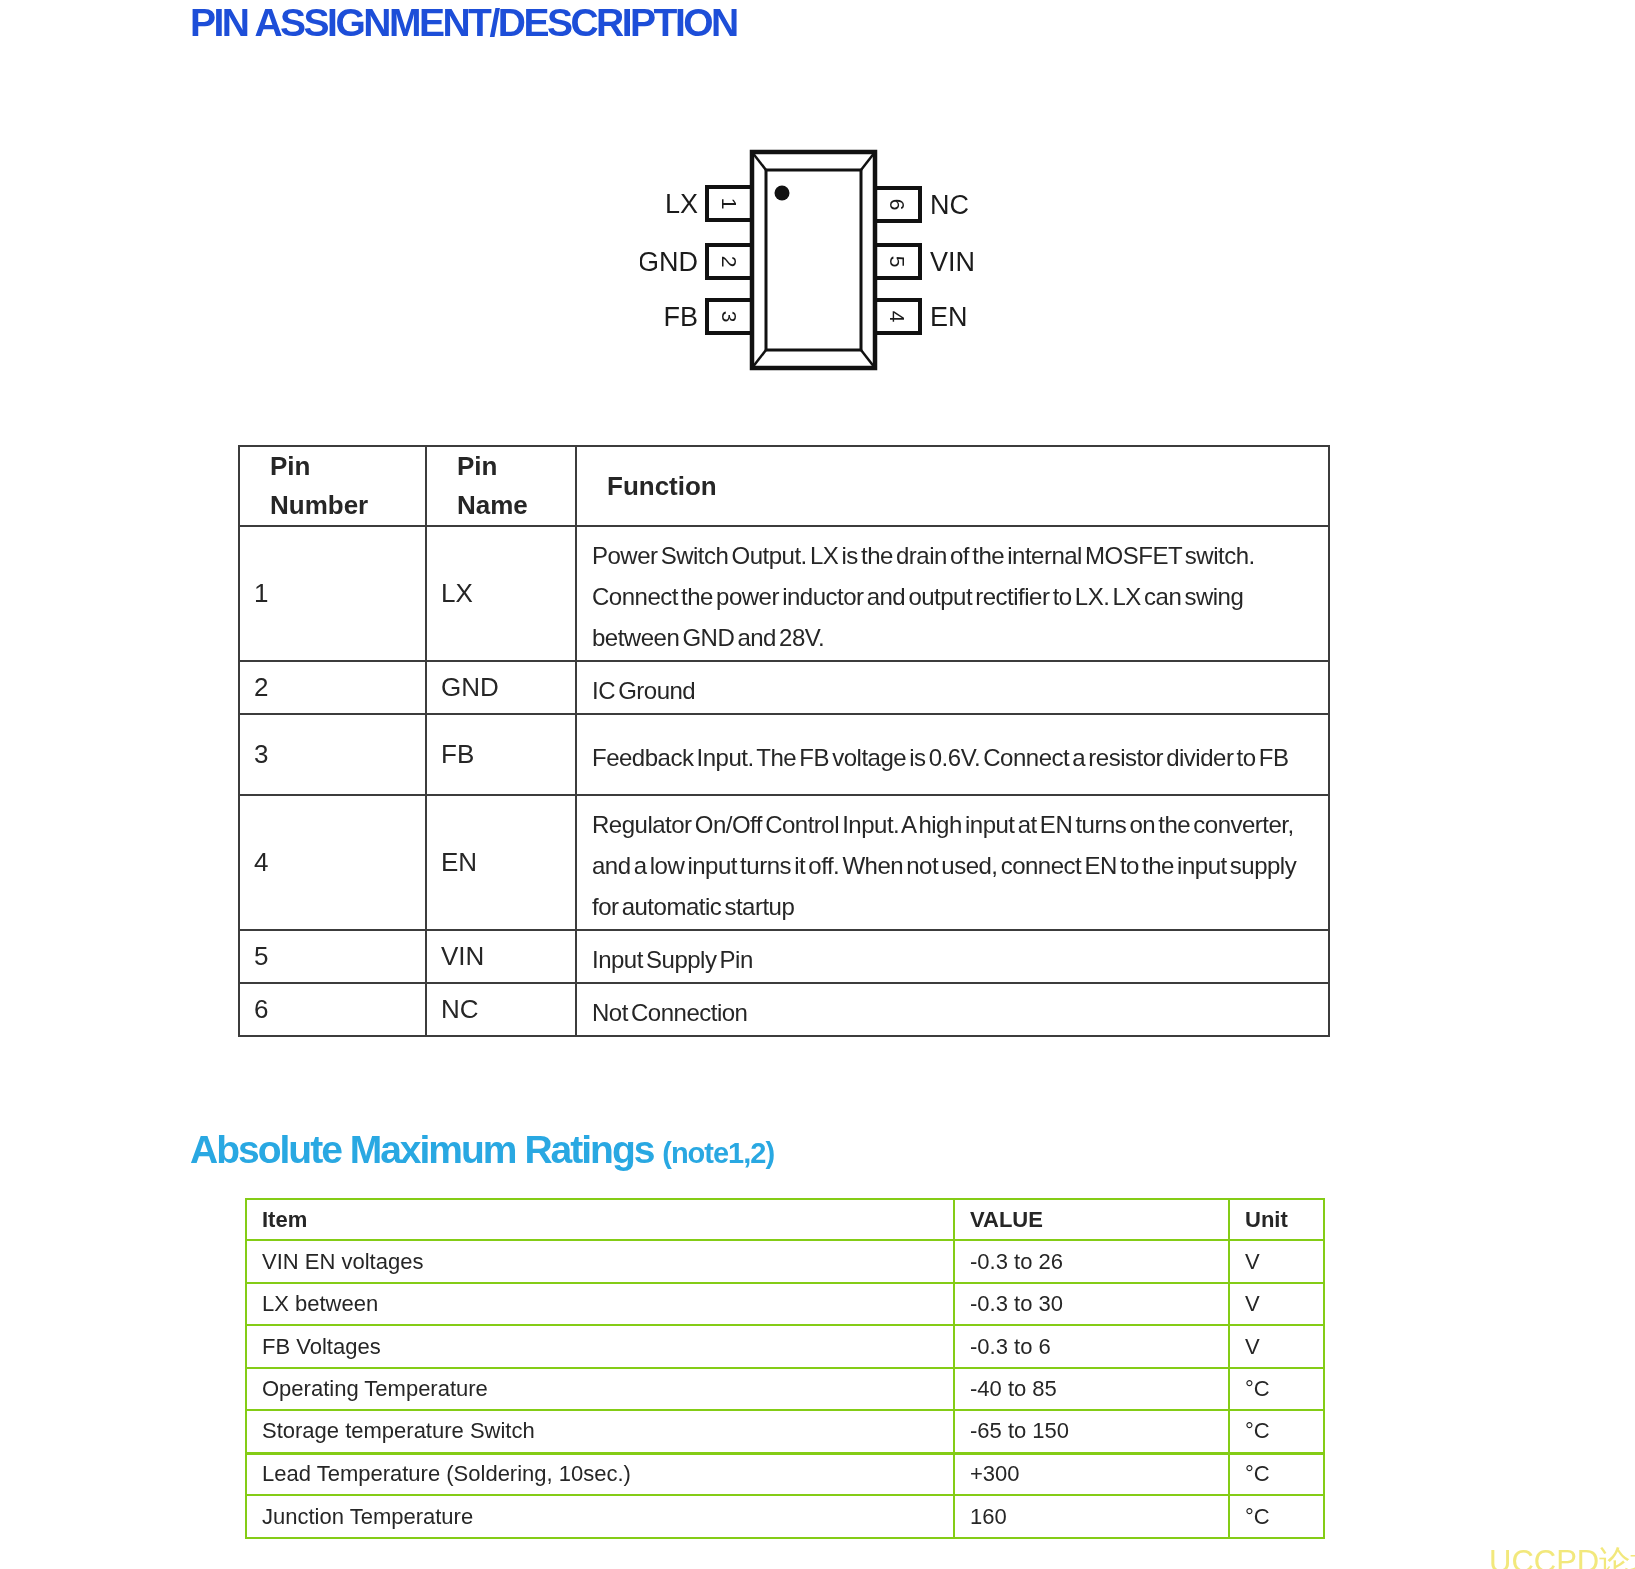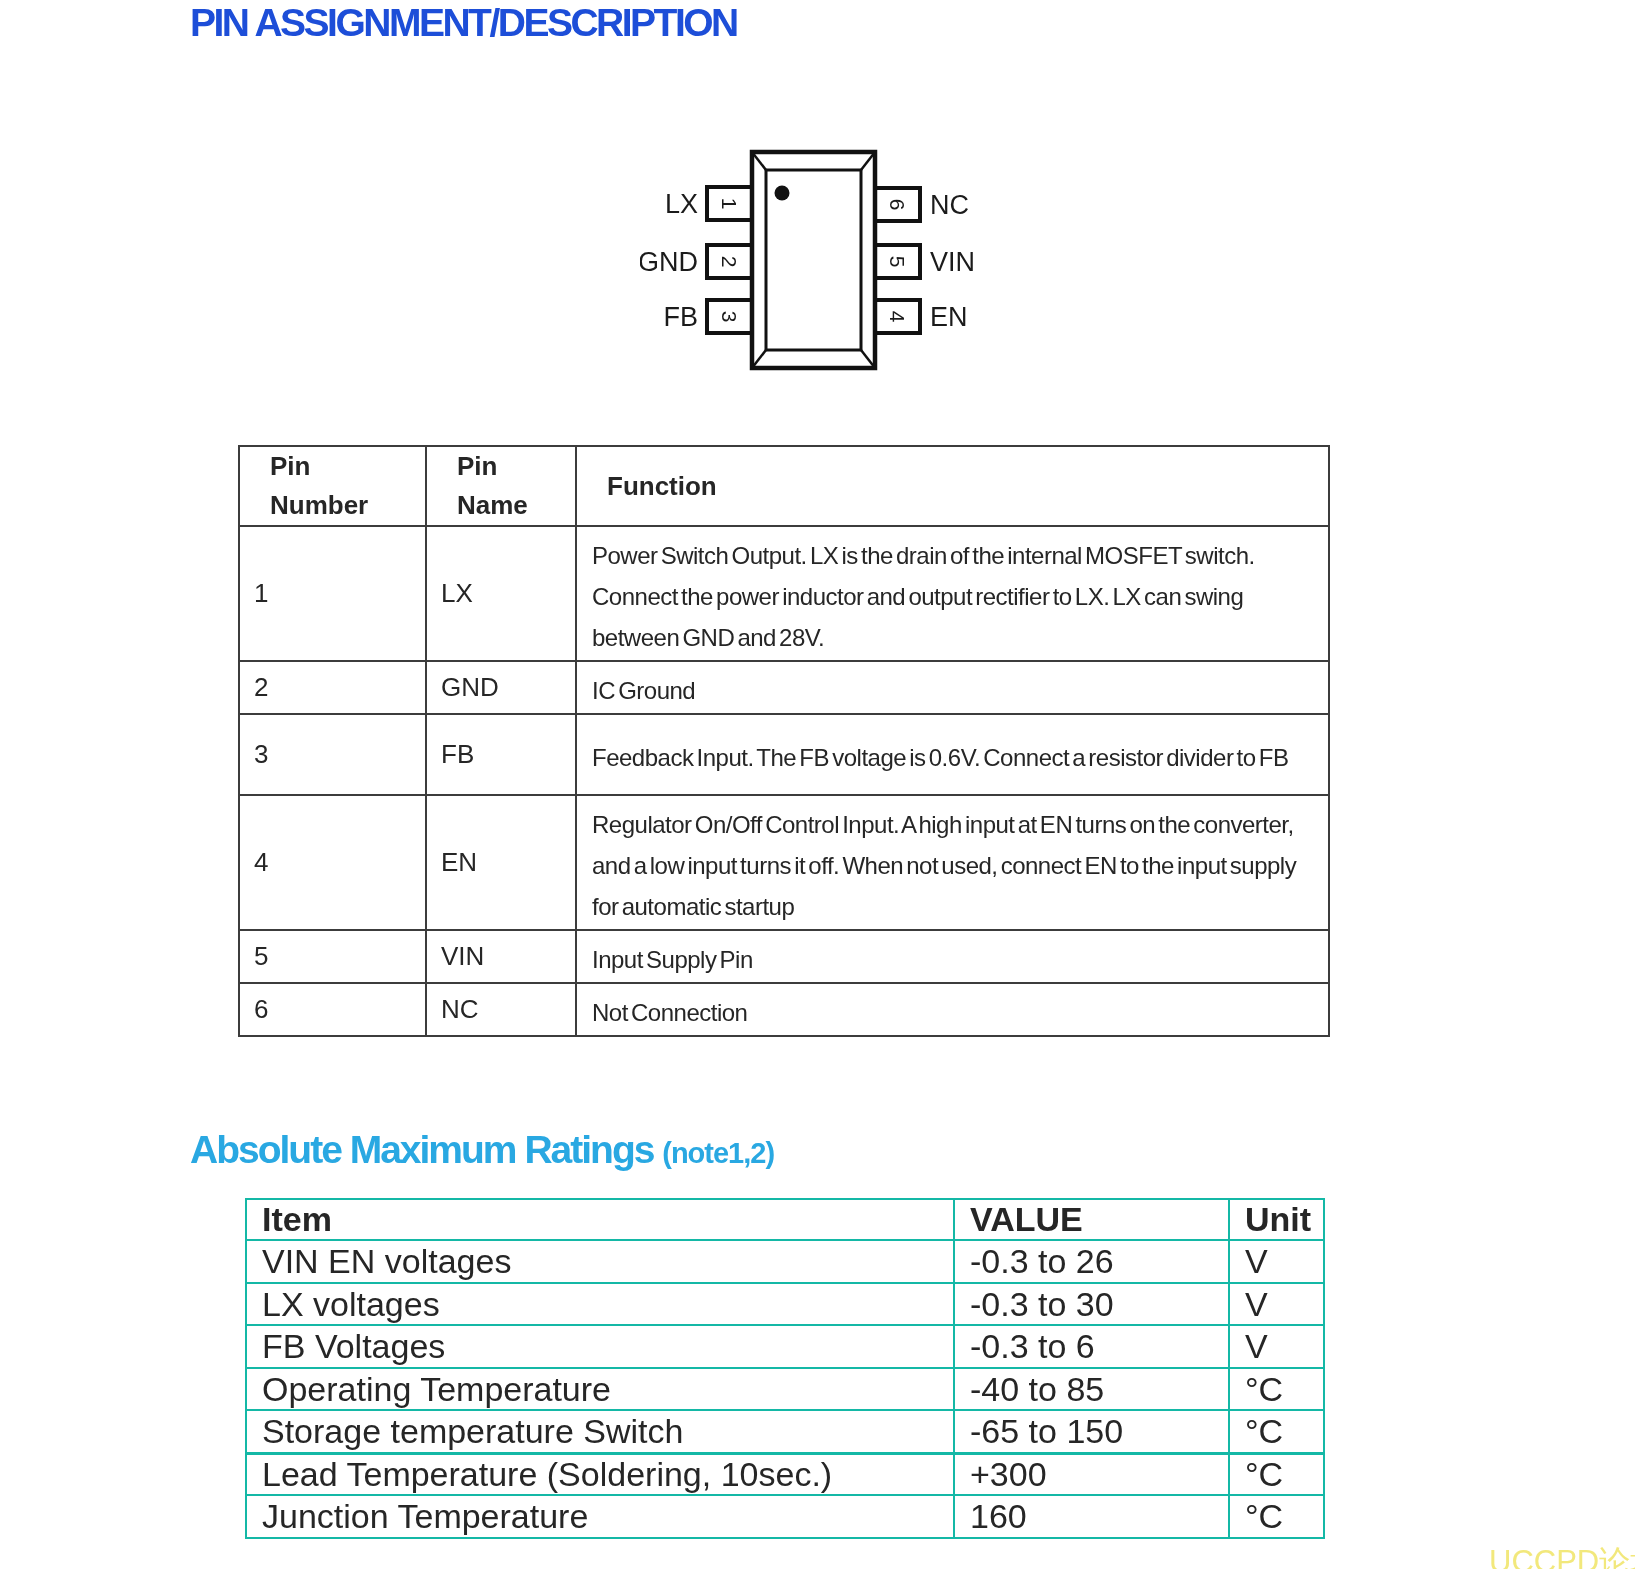--- a/index.html
+++ b/index.html
@@ -39,22 +39,22 @@
 
   .h2 {
     position:absolute; left:190px; top:1128px;
     font-size:39px; font-weight:bold; letter-spacing:-2px;
     color:#29A8E2; white-space:nowrap;
   }
   .h2 .note { font-size:29px; letter-spacing:-1px; }
 
   .ratings-table { position:absolute; left:245px; top:1198px; width:1080px; }
   .ratings-table th, .ratings-table td {
-    border:2px solid #14b8a6; vertical-align:middle; text-align:left;
-    font-size:34px; padding:0 15px;
+    border:2px solid #84cc16; vertical-align:middle; text-align:left;
+    font-size:22px; padding:0 15px;
   }
   .ratings-table th { font-weight:bold; }
   .heavy { border-width:3px; border-color:#222; }
   .heavy-top td { border-top-width:3px; }
 
   .watermark {
     position:absolute; left:1489px; top:1541px;
     font-size:31px; color:#F2E87C; white-space:nowrap;
   }
 </style>
@@ -165,21 +165,21 @@
         <th>Unit</th>
       </tr>
     </thead>
     <tbody>
       <tr style="height:43px">
         <td>VIN EN voltages</td>
         <td>-0.3 to 26</td>
         <td>V</td>
       </tr>
       <tr style="height:42px">
-        <td>LX voltages</td>
+        <td>LX between</td>
         <td>-0.3 to 30</td>
         <td>V</td>
       </tr>
       <tr style="height:43px">
         <td>FB Voltages</td>
         <td>-0.3 to 6</td>
         <td>V</td>
       </tr>
       <tr style="height:42px">
         <td>Operating Temperature</td>

